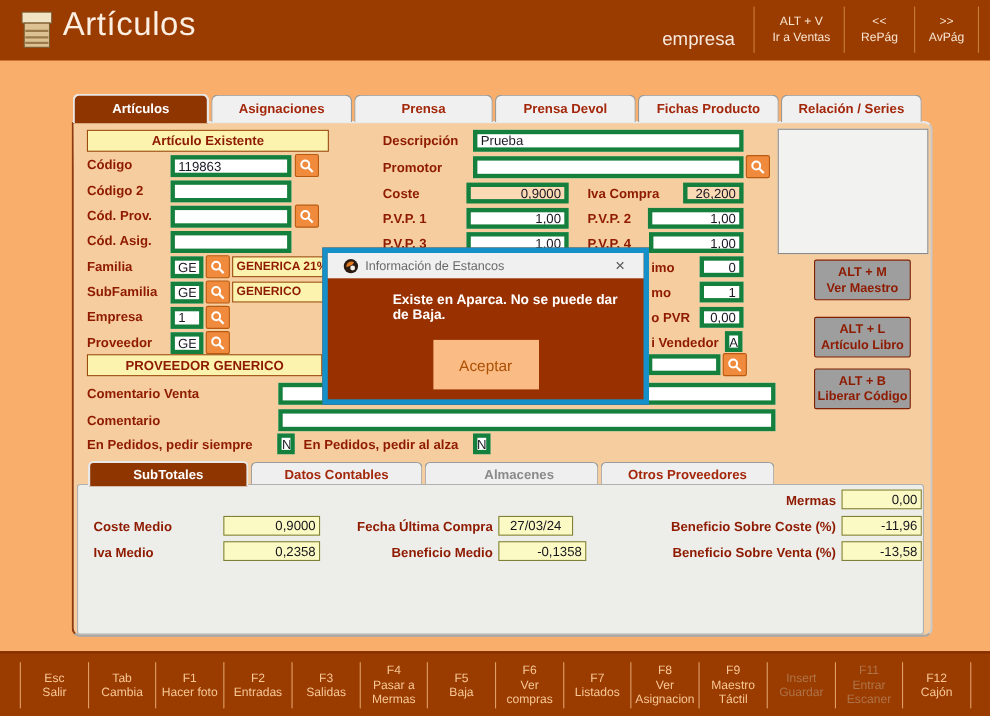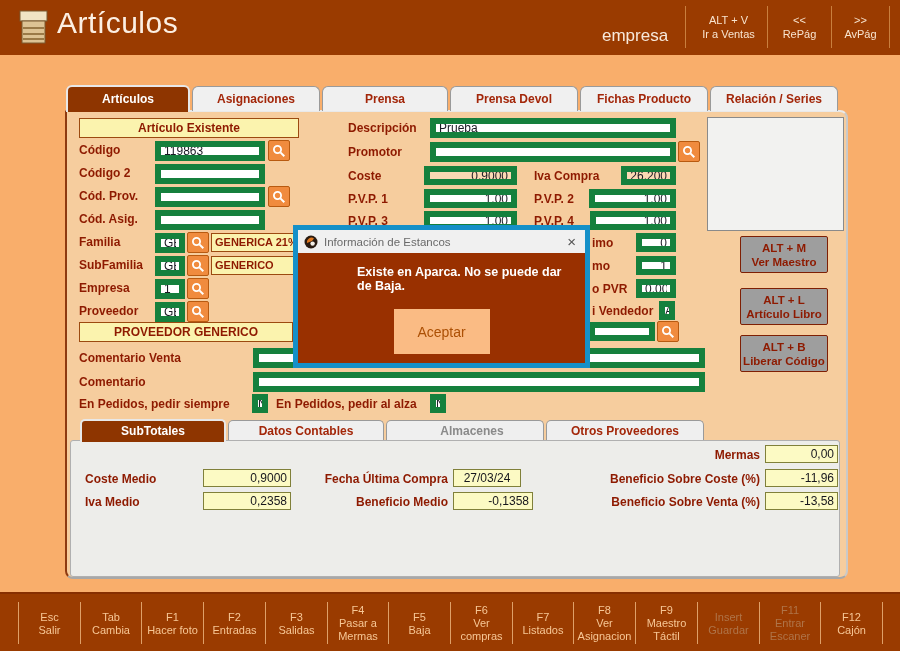--- a/index.html
+++ b/index.html
@@ -22,21 +22,21 @@
   
   .panel { position:absolute; left:65px; top:110px; width:783px; height:469px; background:#f6cd9e;
            border:2px solid #e9e9e9; border-left-color:#8e3a10; border-right-color:#c9c9c9; border-bottom-color:#a8a8a8;
            border-radius:0 8px 8px 8px; }
   .tab { position:absolute; top:86px; height:25px; background:#f0f0f0; border:1px solid #9a9a9a; border-bottom:none;
          border-radius:6px 6px 0 0; color:#a3270a; font-weight:bold; font-size:12px; text-align:center; line-height:24px; cursor:pointer; }
   .tab.active { top:85px; height:27px; background:#8e3500; color:#ffffff; border:2px solid #e8e8e8; border-bottom:none; line-height:25px; z-index:3; }
 
   
   .lbl { position:absolute; font-size:12px; font-weight:bold; color:#8e1a00; white-space:nowrap; }
-  .tf { position:absolute; height:20px; background:#fff; border:6px solid #15803d; font-family:"Liberation Sans",sans-serif;
+  .tf { position:absolute; height:20px; background:#fff; border:4px solid #15803d; font-family:"Liberation Sans",sans-serif;
         font-size:12px; color:#1a1a24; padding:0 3px; }
   .tf.num { text-align:right; }
   .tf.peach { background:#fbd9b4; }
   .tf.ctr { text-align:center; }
   .ybanner { position:absolute; background:#fbf3ae; border:1px solid #9c4a10; color:#8e1a00; font-weight:bold;
              font-size:12px; text-align:center; line-height:18px; height:20px; }
   .ychip { position:absolute; background:#fbf3ae; border:1px solid #9c4a10; color:#8e1a00; font-weight:bold;
            font-size:11px; line-height:17px; height:19px; padding-left:3px; white-space:nowrap; overflow:hidden; }
   .yfield { position:absolute; background:#fcfac4; border:1px solid #80803a; font-size:12px; color:#16161d;
             text-align:right; height:18px; line-height:16px; padding:0 3px; }
@@ -50,21 +50,21 @@
   
   .stab { position:absolute; top:420px; height:21px; background:#efefef; border:1px solid #9a9a9a; border-bottom:none;
           border-radius:5px 5px 0 0; color:#a3270a; font-weight:bold; font-size:12px; text-align:center; line-height:20px; cursor:pointer; }
   .stab.active { top:419px; height:23px; background:#8e3500; color:#fff; border:2px solid #e8e8e8; border-bottom:none; line-height:21px; z-index:3; }
   .stab.disabled { color:#8a8a8a;padding-left:14px; }
   .stpanel { position:absolute; left:70px; top:440px; width:770px; height:137px; background:#ededea; border:1px solid #b0b0b0; border-radius:3px; }
   .rlbl { text-align:right; }
 
   
   .modal { position:absolute; left:293px; top:225px; width:297px; height:143px; border:5px solid #1590c8; background:#993000; z-index:50; }
-  .mtitle { position:absolute; left:0; top:0; right:0; height:23px; background:#f0f0f0; display:flex; align-items:center; padding:0 6px; }
+  .mtitle { position:absolute; left:0; top:0; right:0; height:23px; background:#f0f0f0; display:flex; align-items:center; padding:0 14px; }
   .mtitle-text { font-size:11.5px; color:#6a6a6a; margin-left:6px; flex:1; }
   .mclose { font-size:15px; color:#555; cursor:pointer; padding:0 3px; }
   .mmsg { position:absolute; left:11px; top:35px; right:8px; color:#ffffff; font-weight:bold; font-size:12.5px;margin-left:48px; }
   .mbtn { position:absolute; left:50%; transform:translateX(-50%); bottom:9px; width:96px; height:45px; background:#fabb84;
           border:none; color:#ac5005; font-size:14px; font-family:"Liberation Sans",sans-serif; cursor:pointer; }
 </style>
 </head>
 <body>
 
 <div class="app">

